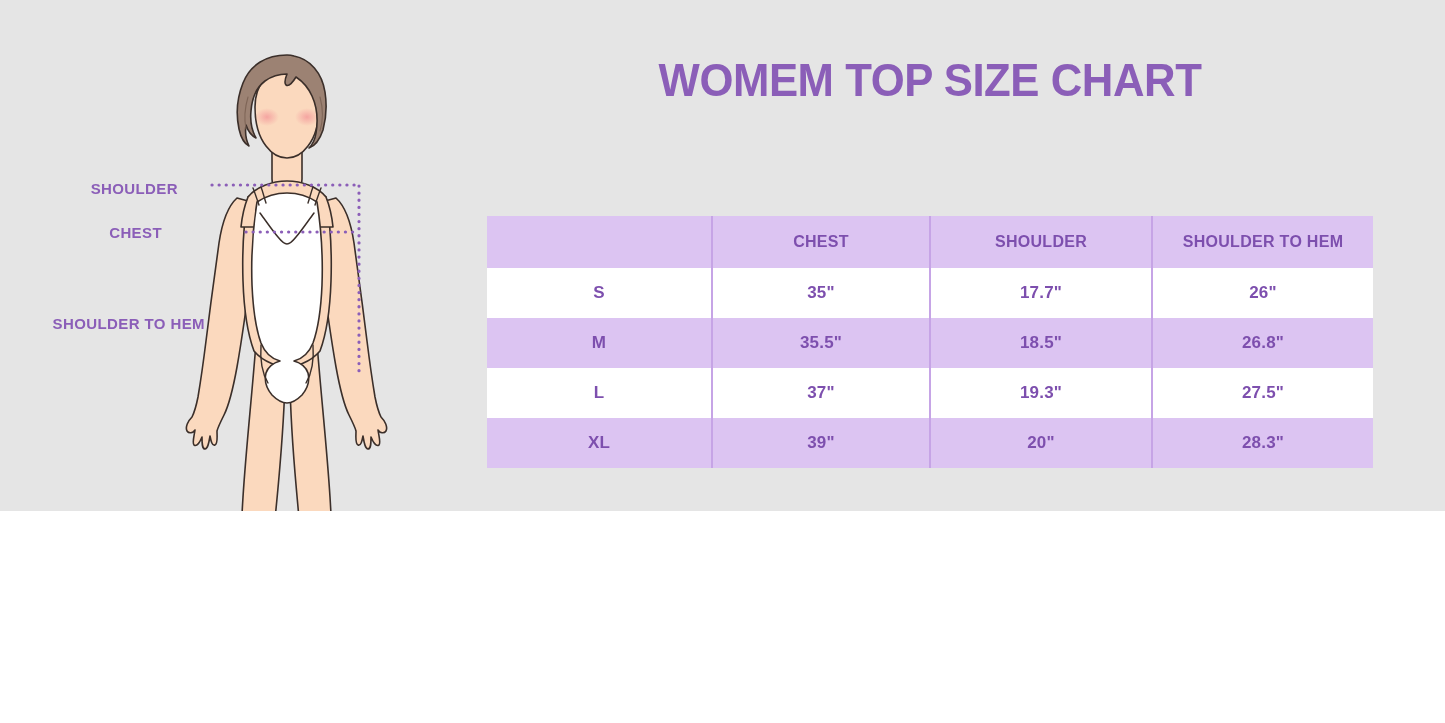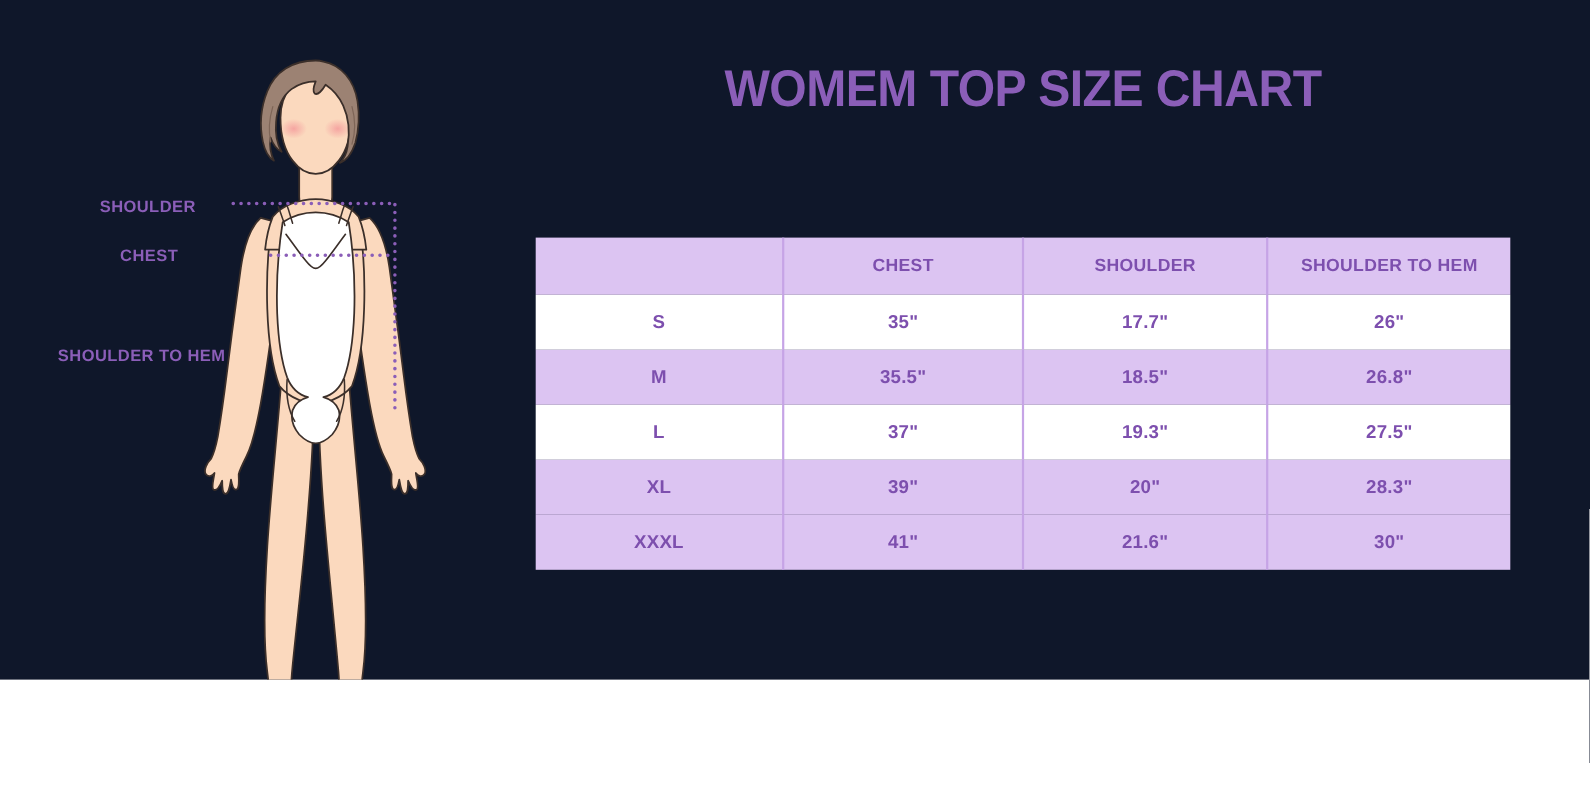--- a/index.html
+++ b/index.html
@@ -7,22 +7,22 @@
     margin: 0;
     padding: 0;
     background: #ffffff;
   }
   body {
     font-family: "Liberation Sans", sans-serif;
   }
   #page {
     position: relative;
     width: 1445px;
-    height: 618px;
-    background: #0f172a;
+    height: 511px;
+    background: #e5e5e5;
     overflow: hidden;
   }
 
   
   #chart-title {
     position: absolute;
     left: 480px;
     top: 52px;
     width: 900px;
     text-align: center;
@@ -248,22 +248,16 @@
         <td>37"</td>
         <td>19.3"</td>
         <td>27.5"</td>
       </tr>
       <tr class="row-tint">
         <td>XL</td>
         <td>39"</td>
         <td>20"</td>
         <td>28.3"</td>
       </tr>
-      <tr class="row-tint">
-        <td>XXXL</td>
-        <td>41"</td>
-        <td>21.6"</td>
-        <td>30"</td>
-      </tr>
     </tbody>
   </table>
 
 </div>
 
 </body></html>

